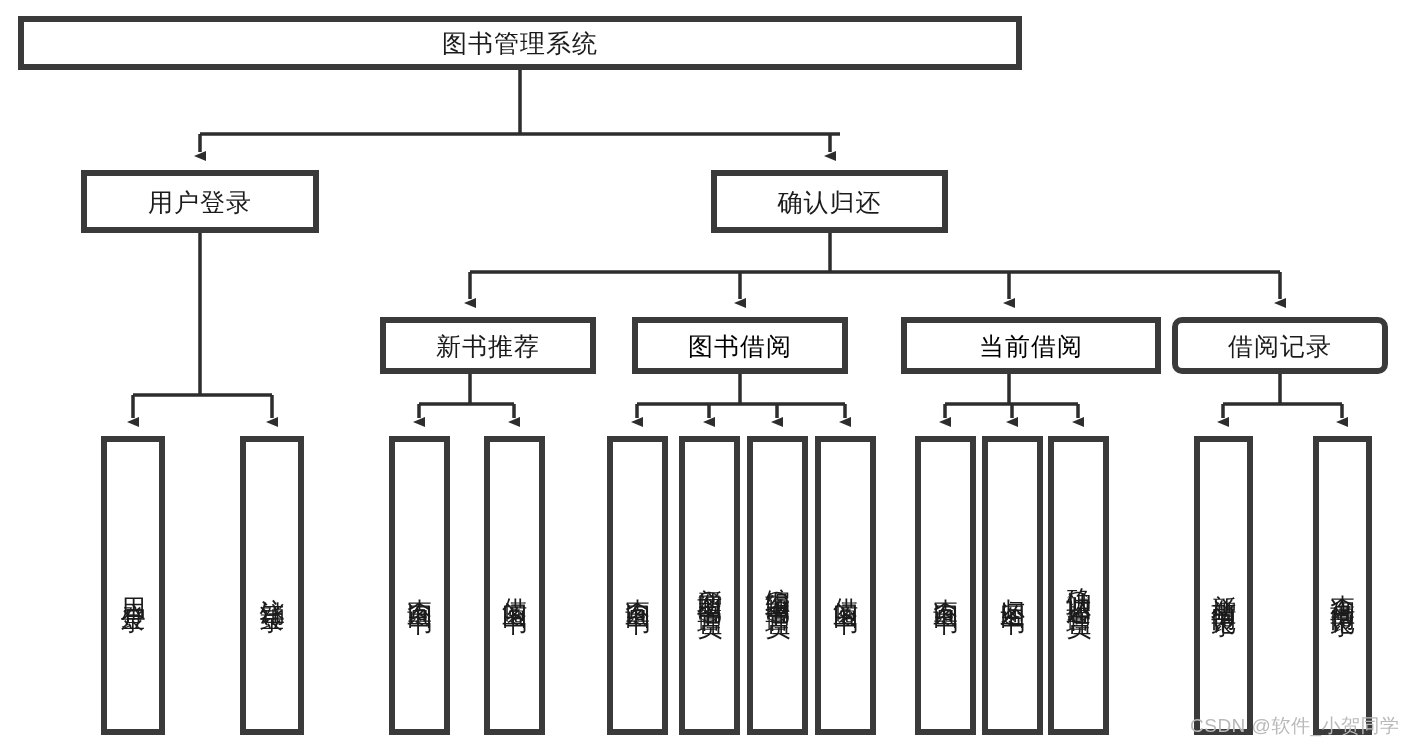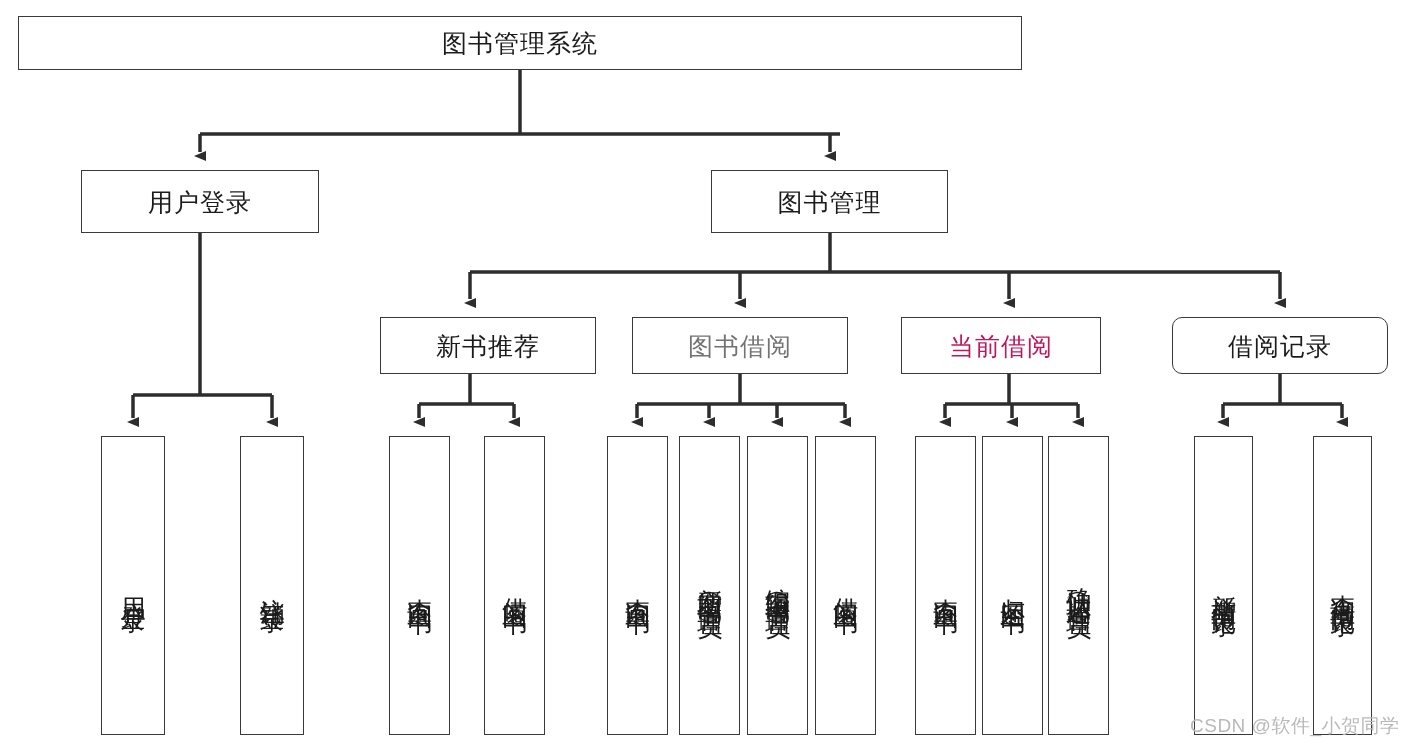--- a/index.html
+++ b/index.html
@@ -22,21 +22,21 @@
     left: 0;
     top: 0;
     width: 1405px;
     height: 747px;
     pointer-events: none;
   }
   .node {
     position: absolute;
     box-sizing: border-box;
     background: #ffffff;
-    border: 1px solid #4d7c0f;
+    border: 6px solid #4d7c0f;
     display: flex;
     align-items: center;
     justify-content: center;
     color: #1b1b1b;
   }
   .node.horiz {
     font-size: 25px;
     letter-spacing: 1px;
     line-height: 1.2;
   }
@@ -124,30 +124,30 @@
   </svg>
 
   <div class="node horiz" style="left: 18px; top: 16px; width: 1004px; height: 54px; border-color: rgb(58, 58, 58); color: rgb(27, 27, 27);">
     <span class="nlabel">图书管理系统</span>
   </div>
 
   <div class="node horiz" style="left: 81px; top: 170px; width: 238px; height: 63px; border-color: rgb(58, 58, 58); color: rgb(27, 27, 27);">
     <span class="nlabel">用户登录</span>
   </div>
   <div class="node horiz" style="left: 711px; top: 170px; width: 237px; height: 63px; border-color: rgb(58, 58, 58); color: rgb(27, 27, 27);">
-    <span class="nlabel">图书管理</span>
+    <span class="nlabel">确认归还</span>
   </div>
 
   <div class="node horiz" style="left: 362px; top: 317px; width: 216px; height: 57px; border-color: rgb(58, 58, 58); color: rgb(27, 27, 27); margin-left: 18px;">
     <span class="nlabel">新书推荐</span>
   </div>
-  <div class="node horiz" style="left: 632px; top: 317px; width: 216px; height: 57px; border-color: rgb(58, 58, 58); color: #737373;">
+  <div class="node horiz" style="left: 632px; top: 317px; width: 216px; height: 57px; border-color: rgb(58, 58, 58); color: #000000;">
     <span class="nlabel">图书借阅</span>
   </div>
-  <div class="node horiz" style="left: 901px; top: 317px; width: 200px; height: 57px; border-color: rgb(58, 58, 58); color: #be185d;">
+  <div class="node horiz" style="left: 901px; top: 317px; width: 260px; height: 57px; border-color: rgb(58, 58, 58); color: #000000;">
     <span class="nlabel">当前借阅</span>
   </div>
   <div class="node horiz" style="left: 1172px; top: 317px; width: 216px; height: 57px; border-color: rgb(58, 58, 58); color: rgb(27, 27, 27); border-radius: 10px;">
     <span class="nlabel">借阅记录</span>
   </div>
 
   <div class="node vert" style="left: 101px; top: 436px; width: 64px; height: 299px; border-color: rgb(58, 58, 58); color: rgb(27, 27, 27);">
     <span class="nlabel">用户登录</span>
   </div>
   <div class="node vert" style="left: 240px; top: 436px; width: 64px; height: 299px; border-color: rgb(58, 58, 58); color: rgb(27, 27, 27);">

